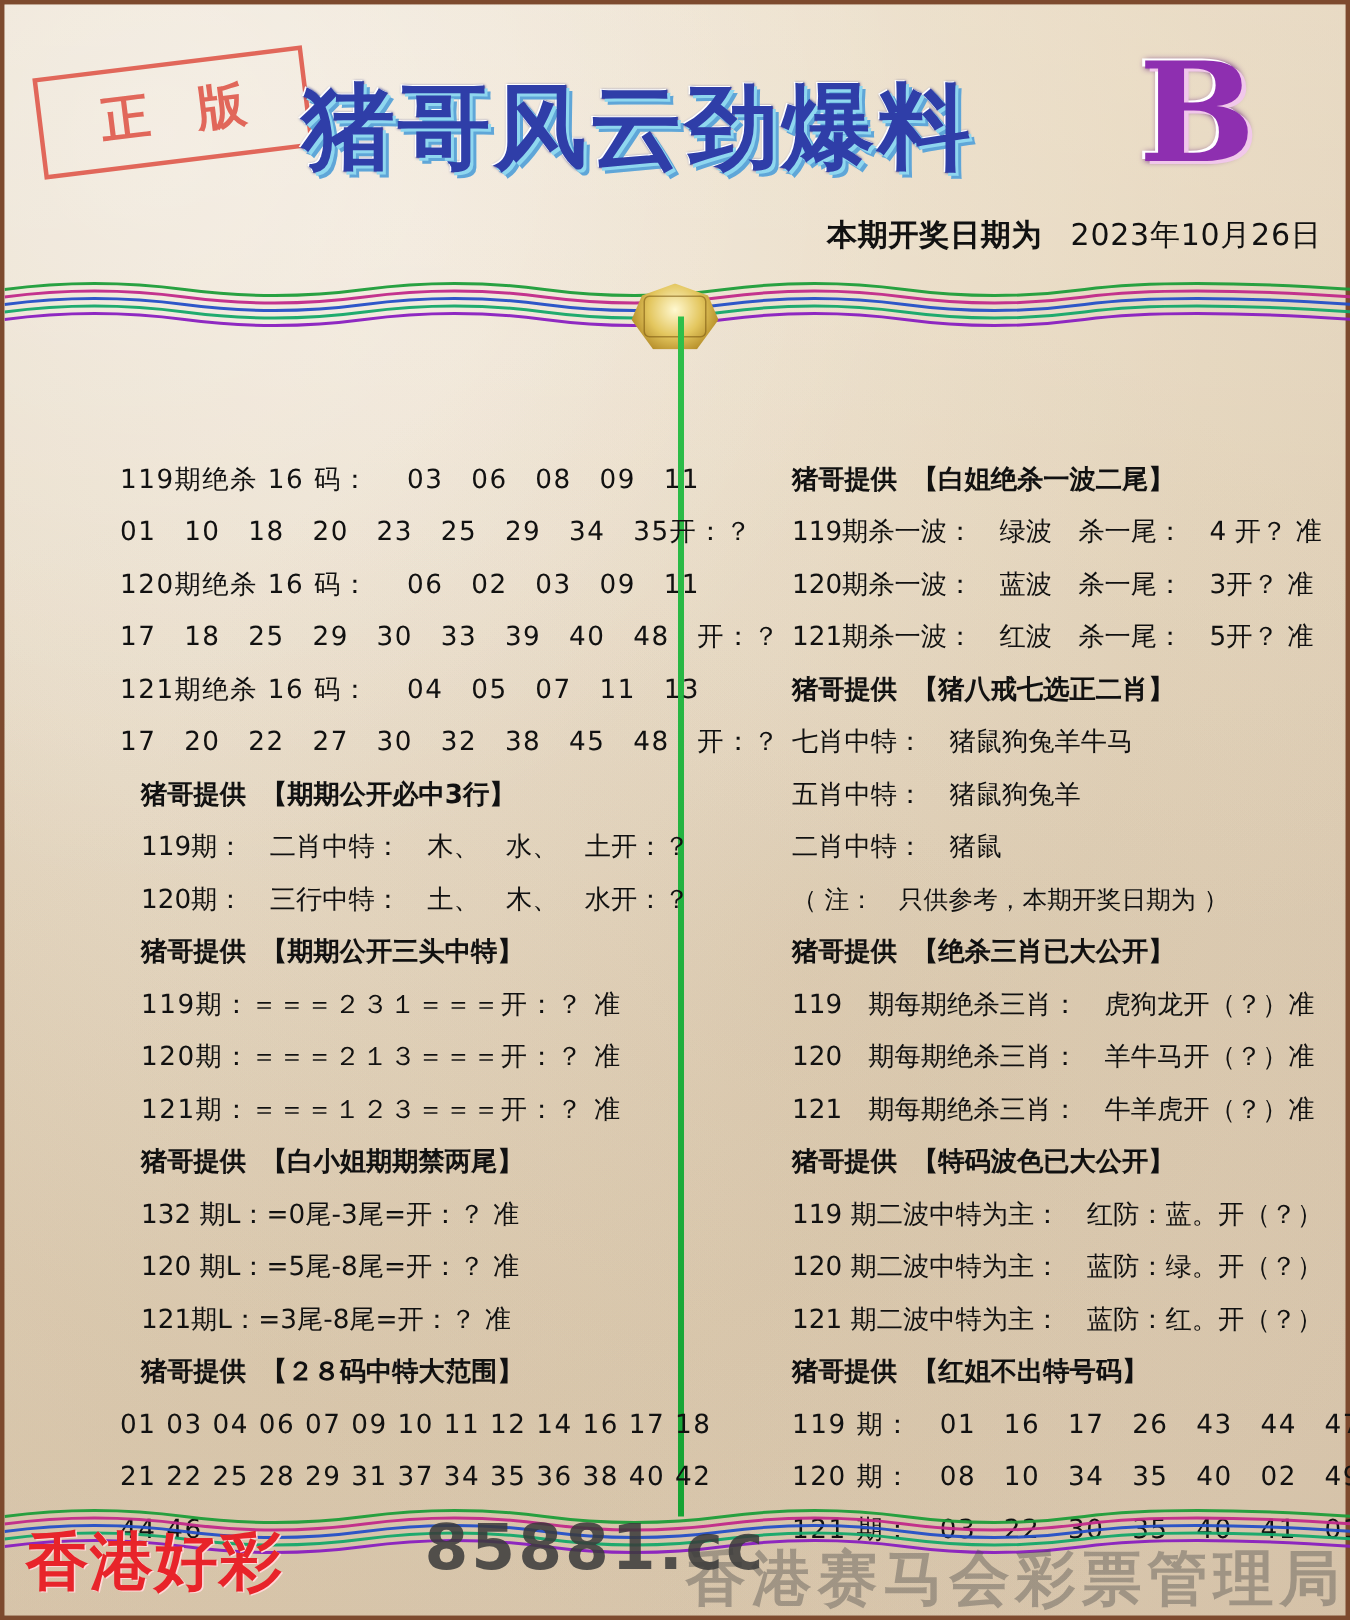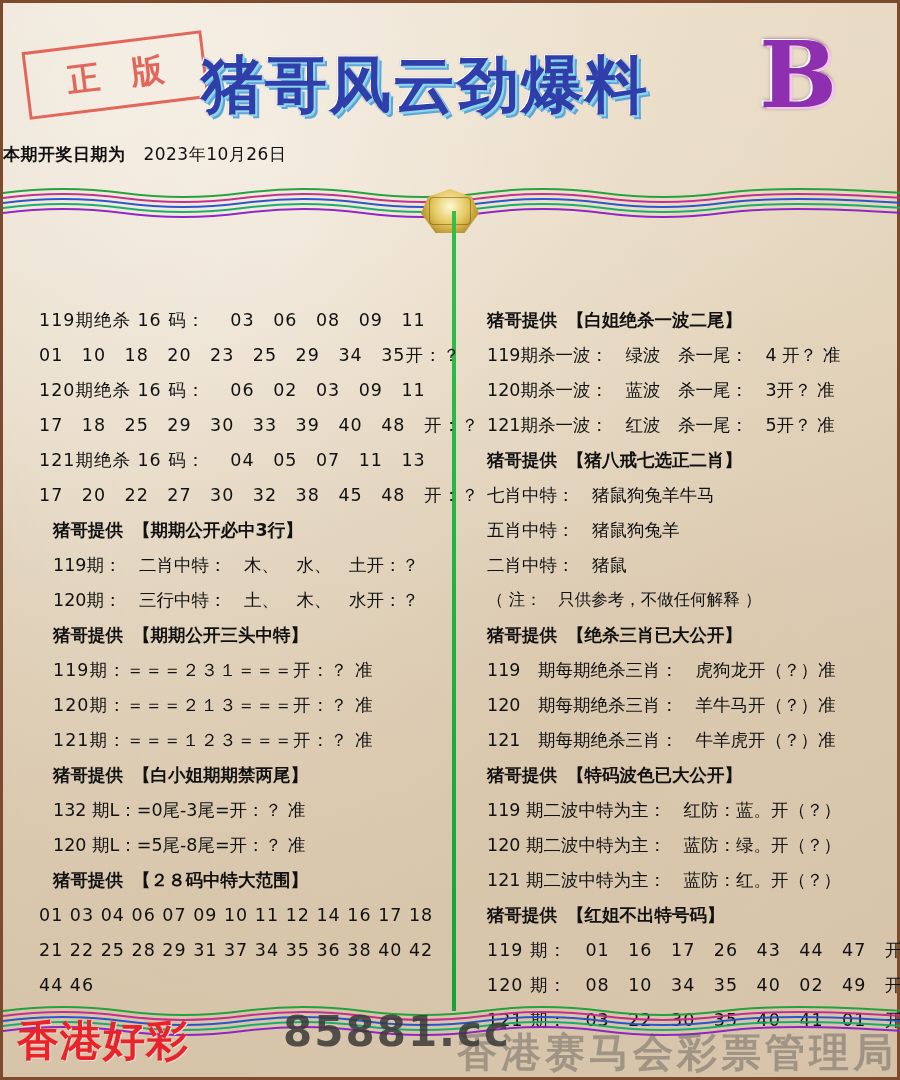--- a/index.html
+++ b/index.html
@@ -51,22 +51,22 @@
     line-height:76px;
   }
   .bigB{
     position:absolute;right:60px;top:26px;
     font-size:92px;font-weight:bold;line-height:1;
     color:#8e2fb0;
     text-shadow:3px 2px 0 #f1c8ea, -2px -1px 0 #ffffff, 0 0 4px #5b1677;
     font-family:"DejaVu Serif","Liberation Serif",serif;
   }
   .drawdate{
-    position:absolute;left:0;right:16px;top:140px;text-align:left;
-    font-size:17px;color:#111;letter-spacing:0.5px;
+    position:absolute;left:0;right:16px;top:140px;text-align:right;
+    font-size:20px;color:#111;letter-spacing:0.5px;
   }
   .drawdate .lbl{font-weight:bold;}
   .drawdate .val{margin-left:12px;}
   .drawtime{
     position:absolute;left:0;right:0;top:168px;text-align:center;
     font-size:13px;color:#222;
   }
 
   
   .band{position:absolute;left:0;width:900px;height:34px;opacity:.95;}
@@ -87,20 +87,21 @@
   .divider{
     position:absolute;left:449px;top:208px;width:4px;height:800px;
     background:linear-gradient(180deg,#2fbf4a,#15a334);
   }
 
   
   .col{
     position:absolute;top:300px;
     font-size:17.5px;color:#111;
     line-height:1.0;
+    margin-left:41px;
   }
   .col.left{left:36px;width:400px;}
   .col.right{left:470px;width:410px;}
 
   .row{height:35px;display:flex;align-items:center;white-space:nowrap;}
   .hdr{font-weight:bold;}
   .hdr .brand{margin-right:10px;}
   .hdr .brk{font-weight:bold;}
   .ind{padding-left:14px;}
   .nums{letter-spacing:1px;}
@@ -206,20 +207,23 @@
     <div class="row hdr ind">
       <span class="brand">猪哥提供</span>
       <span class="brk">【白小姐期期禁两尾】</span>
     </div>
     <div class="row ind">
         <span>132 期L：=0尾-3尾=开：？ 准</span>
       </div>
     <div class="row ind">
         <span>120 期L：=5尾-8尾=开：？ 准</span>
       </div>
+    <div class="row ind">
+        <span>121期L：=3尾-8尾=开：？ 准</span>
+      </div>
 
     <div class="row hdr ind">
       <span class="brand">猪哥提供</span>
       <span class="brk">【２８码中特大范围】</span>
     </div>
     <div class="row">
         <span class="nums">01 03 04 06 07 09 10 11 12 14 16 17 18</span>
       </div>
     <div class="row">
         <span class="nums">21 22 25 28 29 31 37 34 35 36 38 40 42</span>
@@ -251,21 +255,21 @@
     <div class="row ind">
         <span>七肖中特：　猪鼠狗兔羊牛马</span>
       </div>
     <div class="row ind">
         <span>五肖中特：　猪鼠狗兔羊</span>
       </div>
     <div class="row ind">
         <span>二肖中特：　猪鼠</span>
       </div>
     <div class="row ind note">
-        <span>（ 注：　只供参考，不做任何解释 ）</span>
+        <span>（ 注：　只供参考，本期开奖日期为 ）</span>
       </div>
 
     <div class="row hdr ind">
       <span class="brand">猪哥提供</span>
       <span class="brk">【绝杀三肖已大公开】</span>
     </div>
     <div class="row ind">
         <span>119　期每期绝杀三肖：　虎狗龙开（？）准</span>
       </div>
     <div class="row ind">

